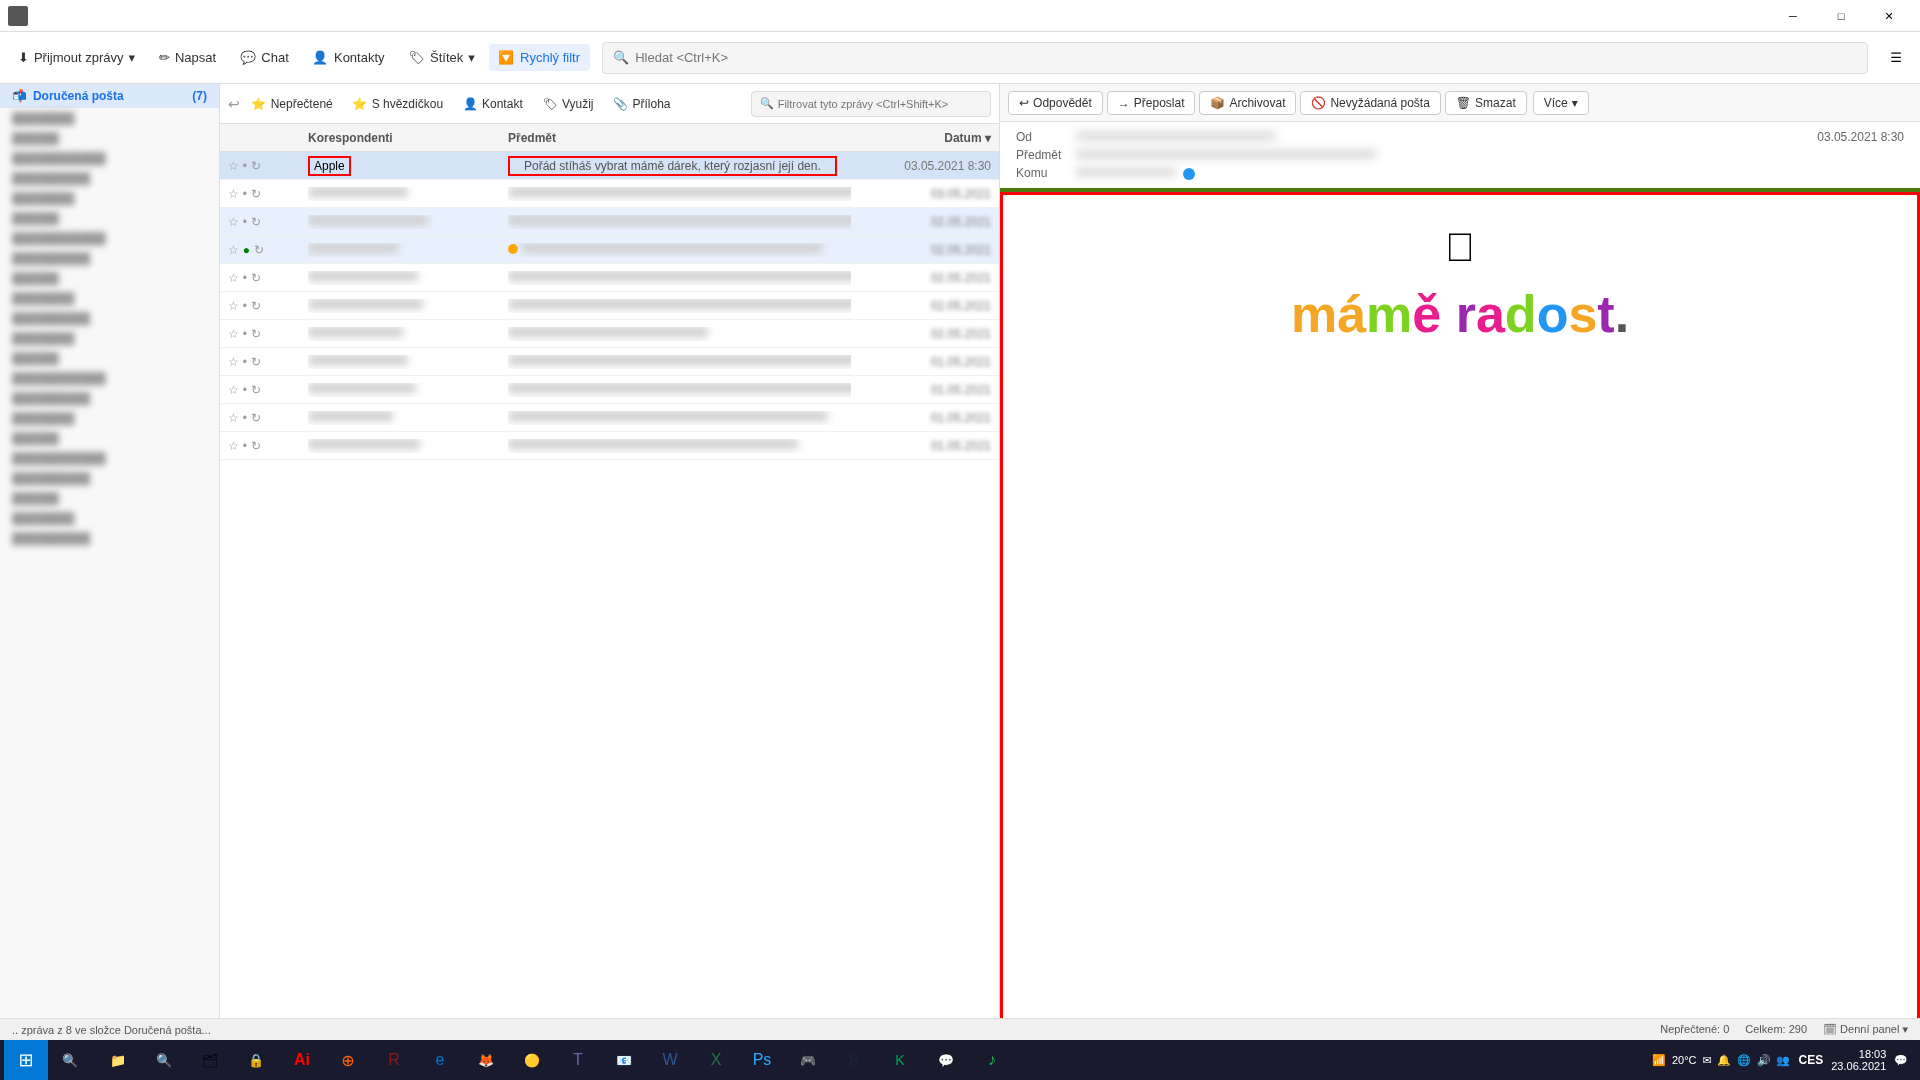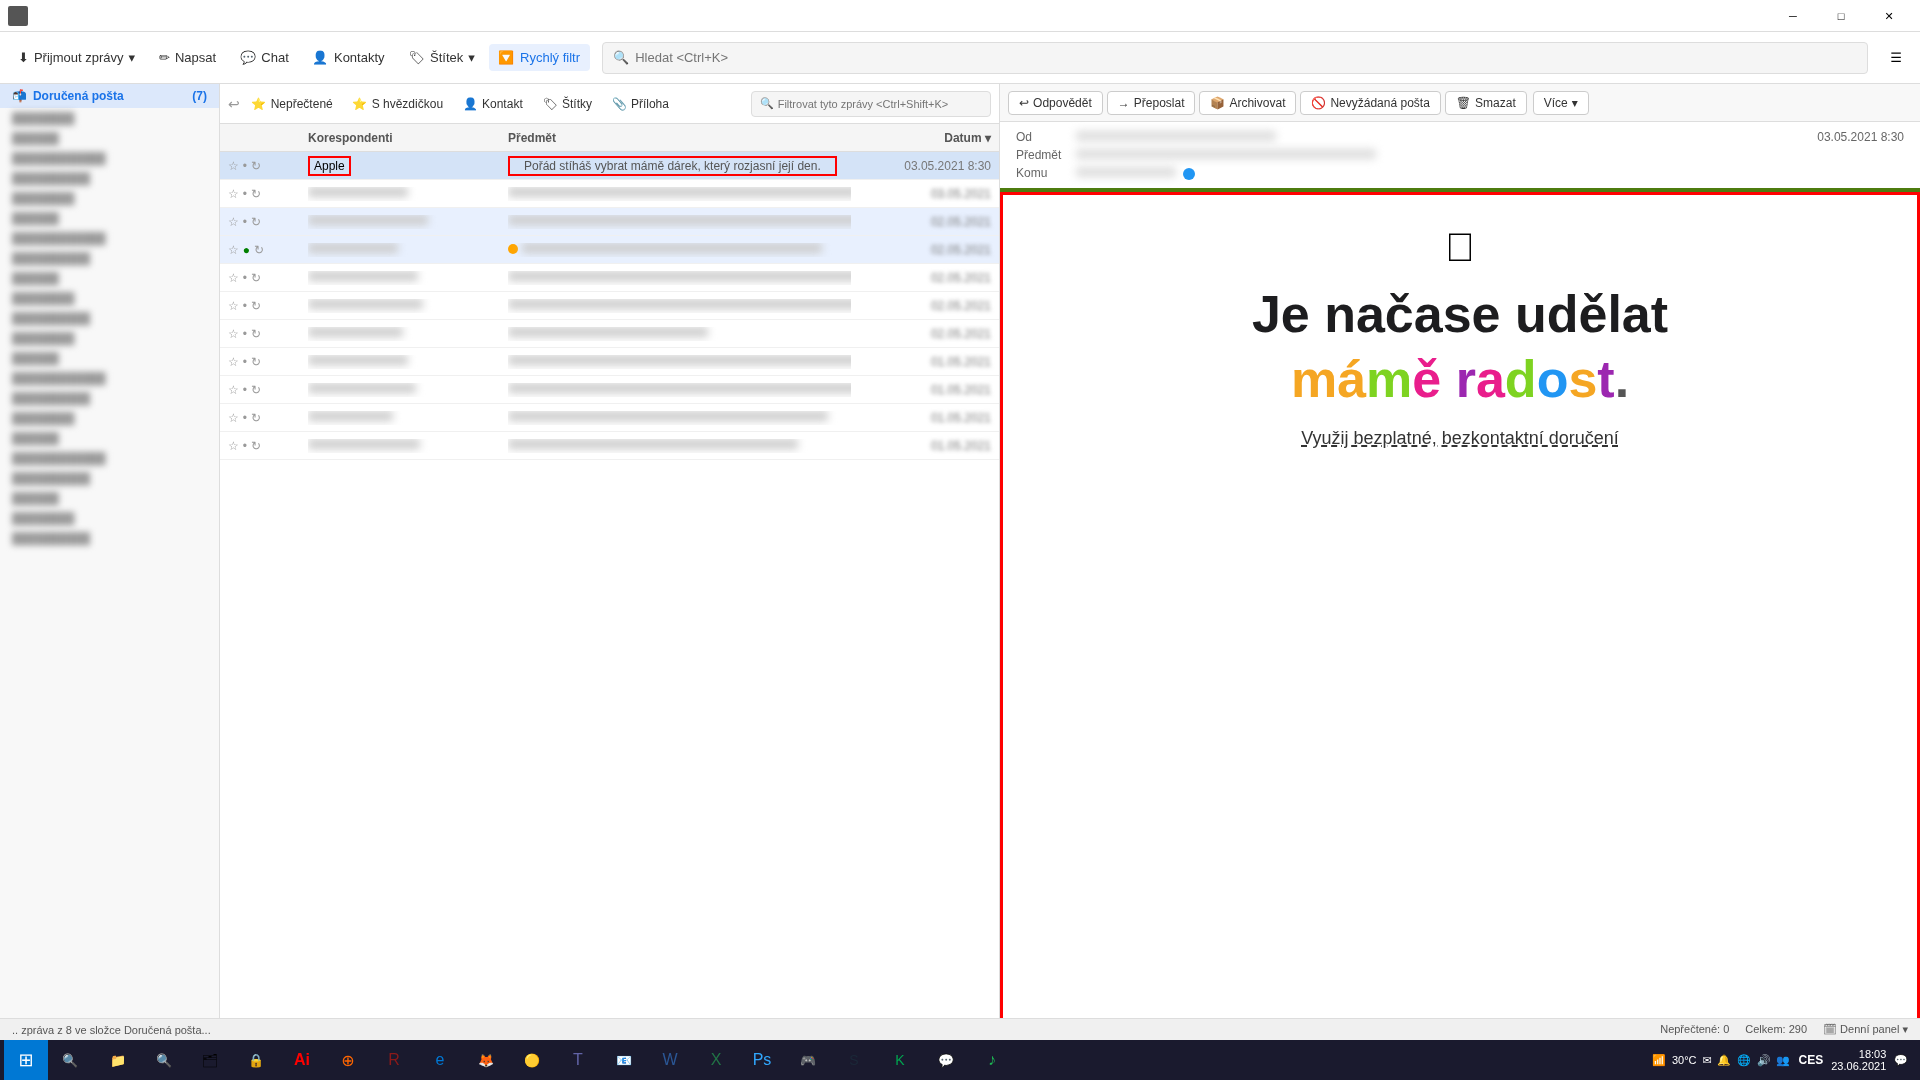--- a/index.html
+++ b/index.html
@@ -352,21 +352,21 @@
       <button class="filter-btn">
         <span>⭐</span>
         <span>S hvězdičkou</span>
       </button>
       <button class="filter-btn">
         <span>👤</span>
         <span>Kontakt</span>
       </button>
       <button class="filter-btn">
         <span>🏷</span>
-        <span>Štítky</span>
+        <span>Využij</span>
       </button>
       <button class="filter-btn">
         <span>📎</span>
         <span>Příloha</span>
       </button>
       <div class="filter-search">
         <span style="color:#999;margin-right:4px;font-size:11px;">🔍</span>
         <input type="text" style="font-size: 11px;" placeholder="Filtrovat tyto zprávy &lt;Ctrl+Shift+K&gt;">
       </div>
     </div>
@@ -549,25 +549,23 @@
         <span class="email-header-value">
           <span class="blurred-value-sm"></span>
           <span style="display:inline-block;width:12px;height:12px;background:#2196F3;border-radius:50%;margin-left:4px;vertical-align:middle;"></span>
         </span>
       </div>
     </div>
 
     <div class="email-body">
       <div class="apple-email-content">
         <div class="apple-logo"></div>
-        <div class="apple-headline">Je načase udělat</div>
         <div class="apple-colorful">
           <span style="color:#f5a623;">m</span><span style="color:#f5a623;">á</span><span style="color:#7ed321;">m</span><span style="color:#e91e8c;">ě</span><span style="color:#333;"> </span><span style="color:#9c27b0;">r</span><span style="color:#e91e8c;">a</span><span style="color:#7ed321;">d</span><span style="color:#2196f3;">o</span><span style="color:#f5a623;">s</span><span style="color:#9c27b0;">t</span><span style="color:#555;">.</span>
         </div>
-        <div class="apple-sub">Využij bezplatné, bezkontaktní doručení</div>
       </div>
     </div>
   </div>
 </div>
 
 <div style="height:22px; background:#f0f0f0; display:flex; align-items:center; padding:0 12px; border-top:1px solid #ddd; font-size:11px; color:#555; position:absolute; bottom:40px; left:0; right:0; z-index:5;">
   <span>.. zpráva z 8 ve složce Doručená pošta...</span>
   <span style="margin-left:auto; display:flex; gap:16px;">
     <span>Nepřečtené: 0</span>
     <span>Celkem: 290</span>
@@ -640,21 +638,21 @@
     <div class="taskbar-app">
         <span>💬</span>
       </div>
     <div class="taskbar-app">
         <span style="color:#1DB954;font-size:16px;">♪</span>
       </div>
   </div>
   <div class="taskbar-right">
     <div class="taskbar-systray">
       <span class="systray-item">📶</span>
-      <span class="systray-item">30°C</span>
+      <span class="systray-item">20°C</span>
       <span class="systray-item">✉</span>
       <span class="systray-item">🔔</span>
       <span class="systray-item">🌐</span>
       <span class="systray-item">🔊</span>
       <span class="systray-item">👥</span>
     </div>
     <span class="systray-item" style="font-size:12px;font-weight:bold;">CES</span>
     <div class="taskbar-time">
       <span>18:03</span>
       <span>23.06.2021</span>

